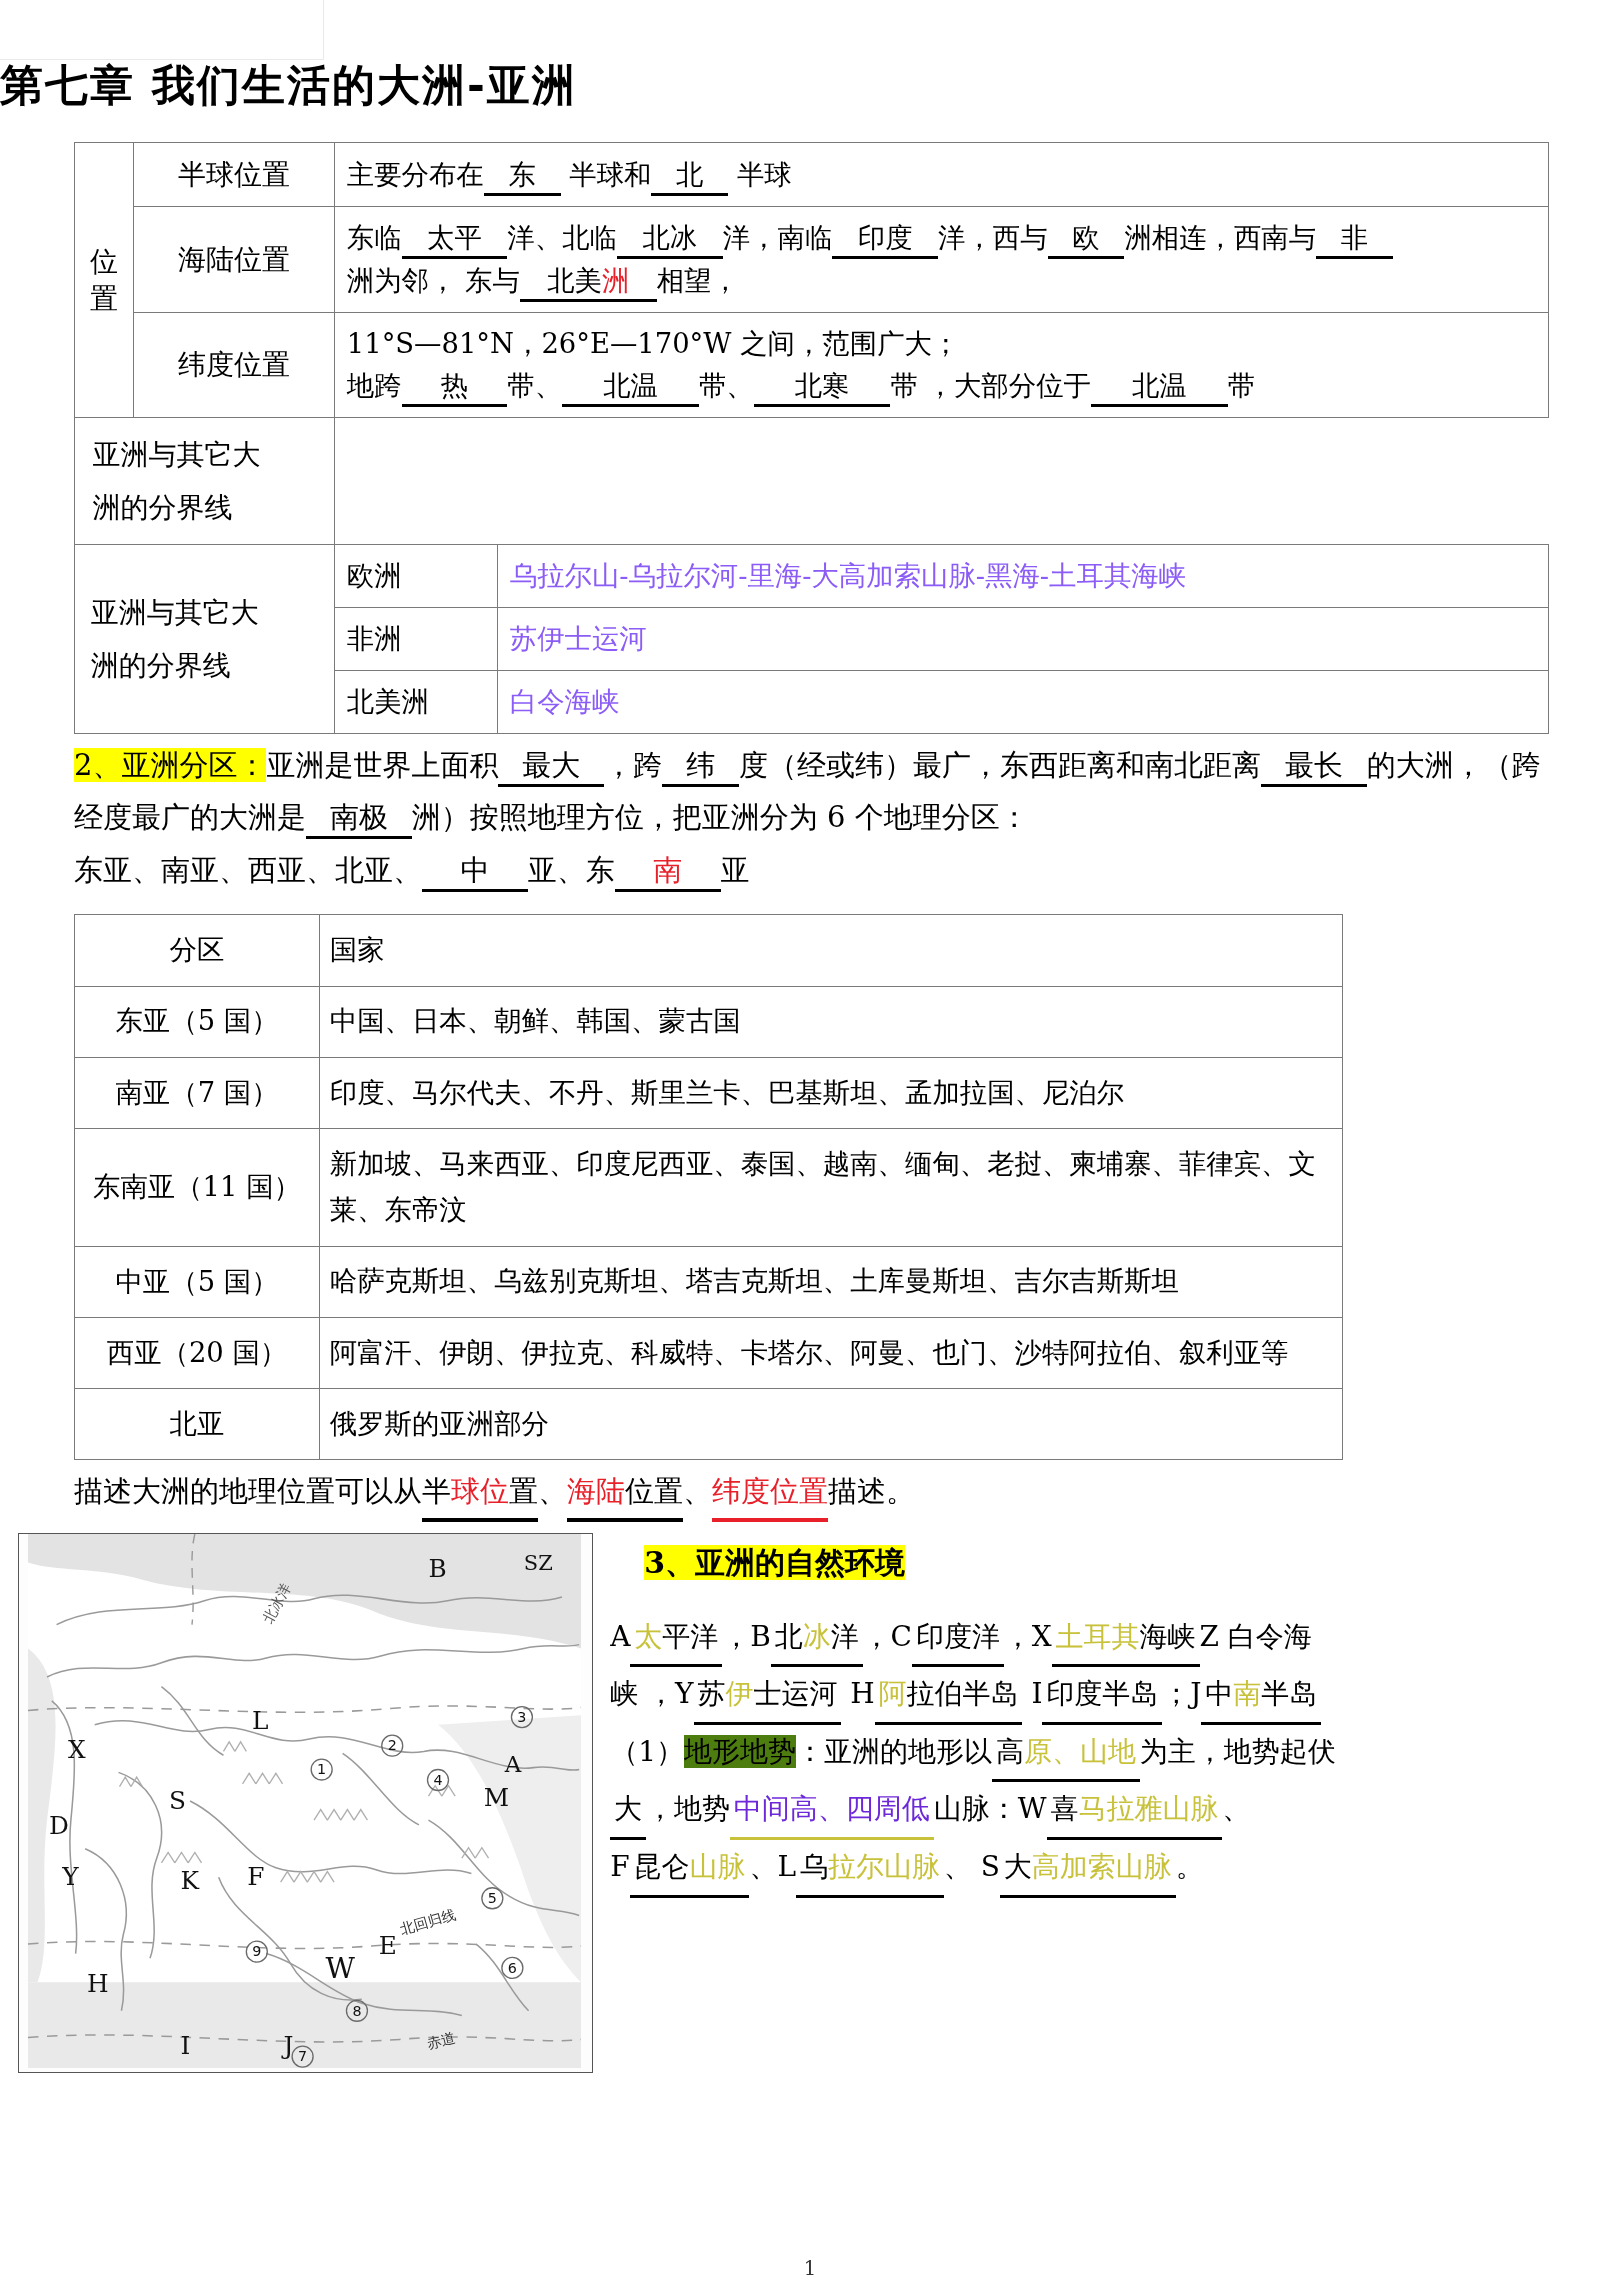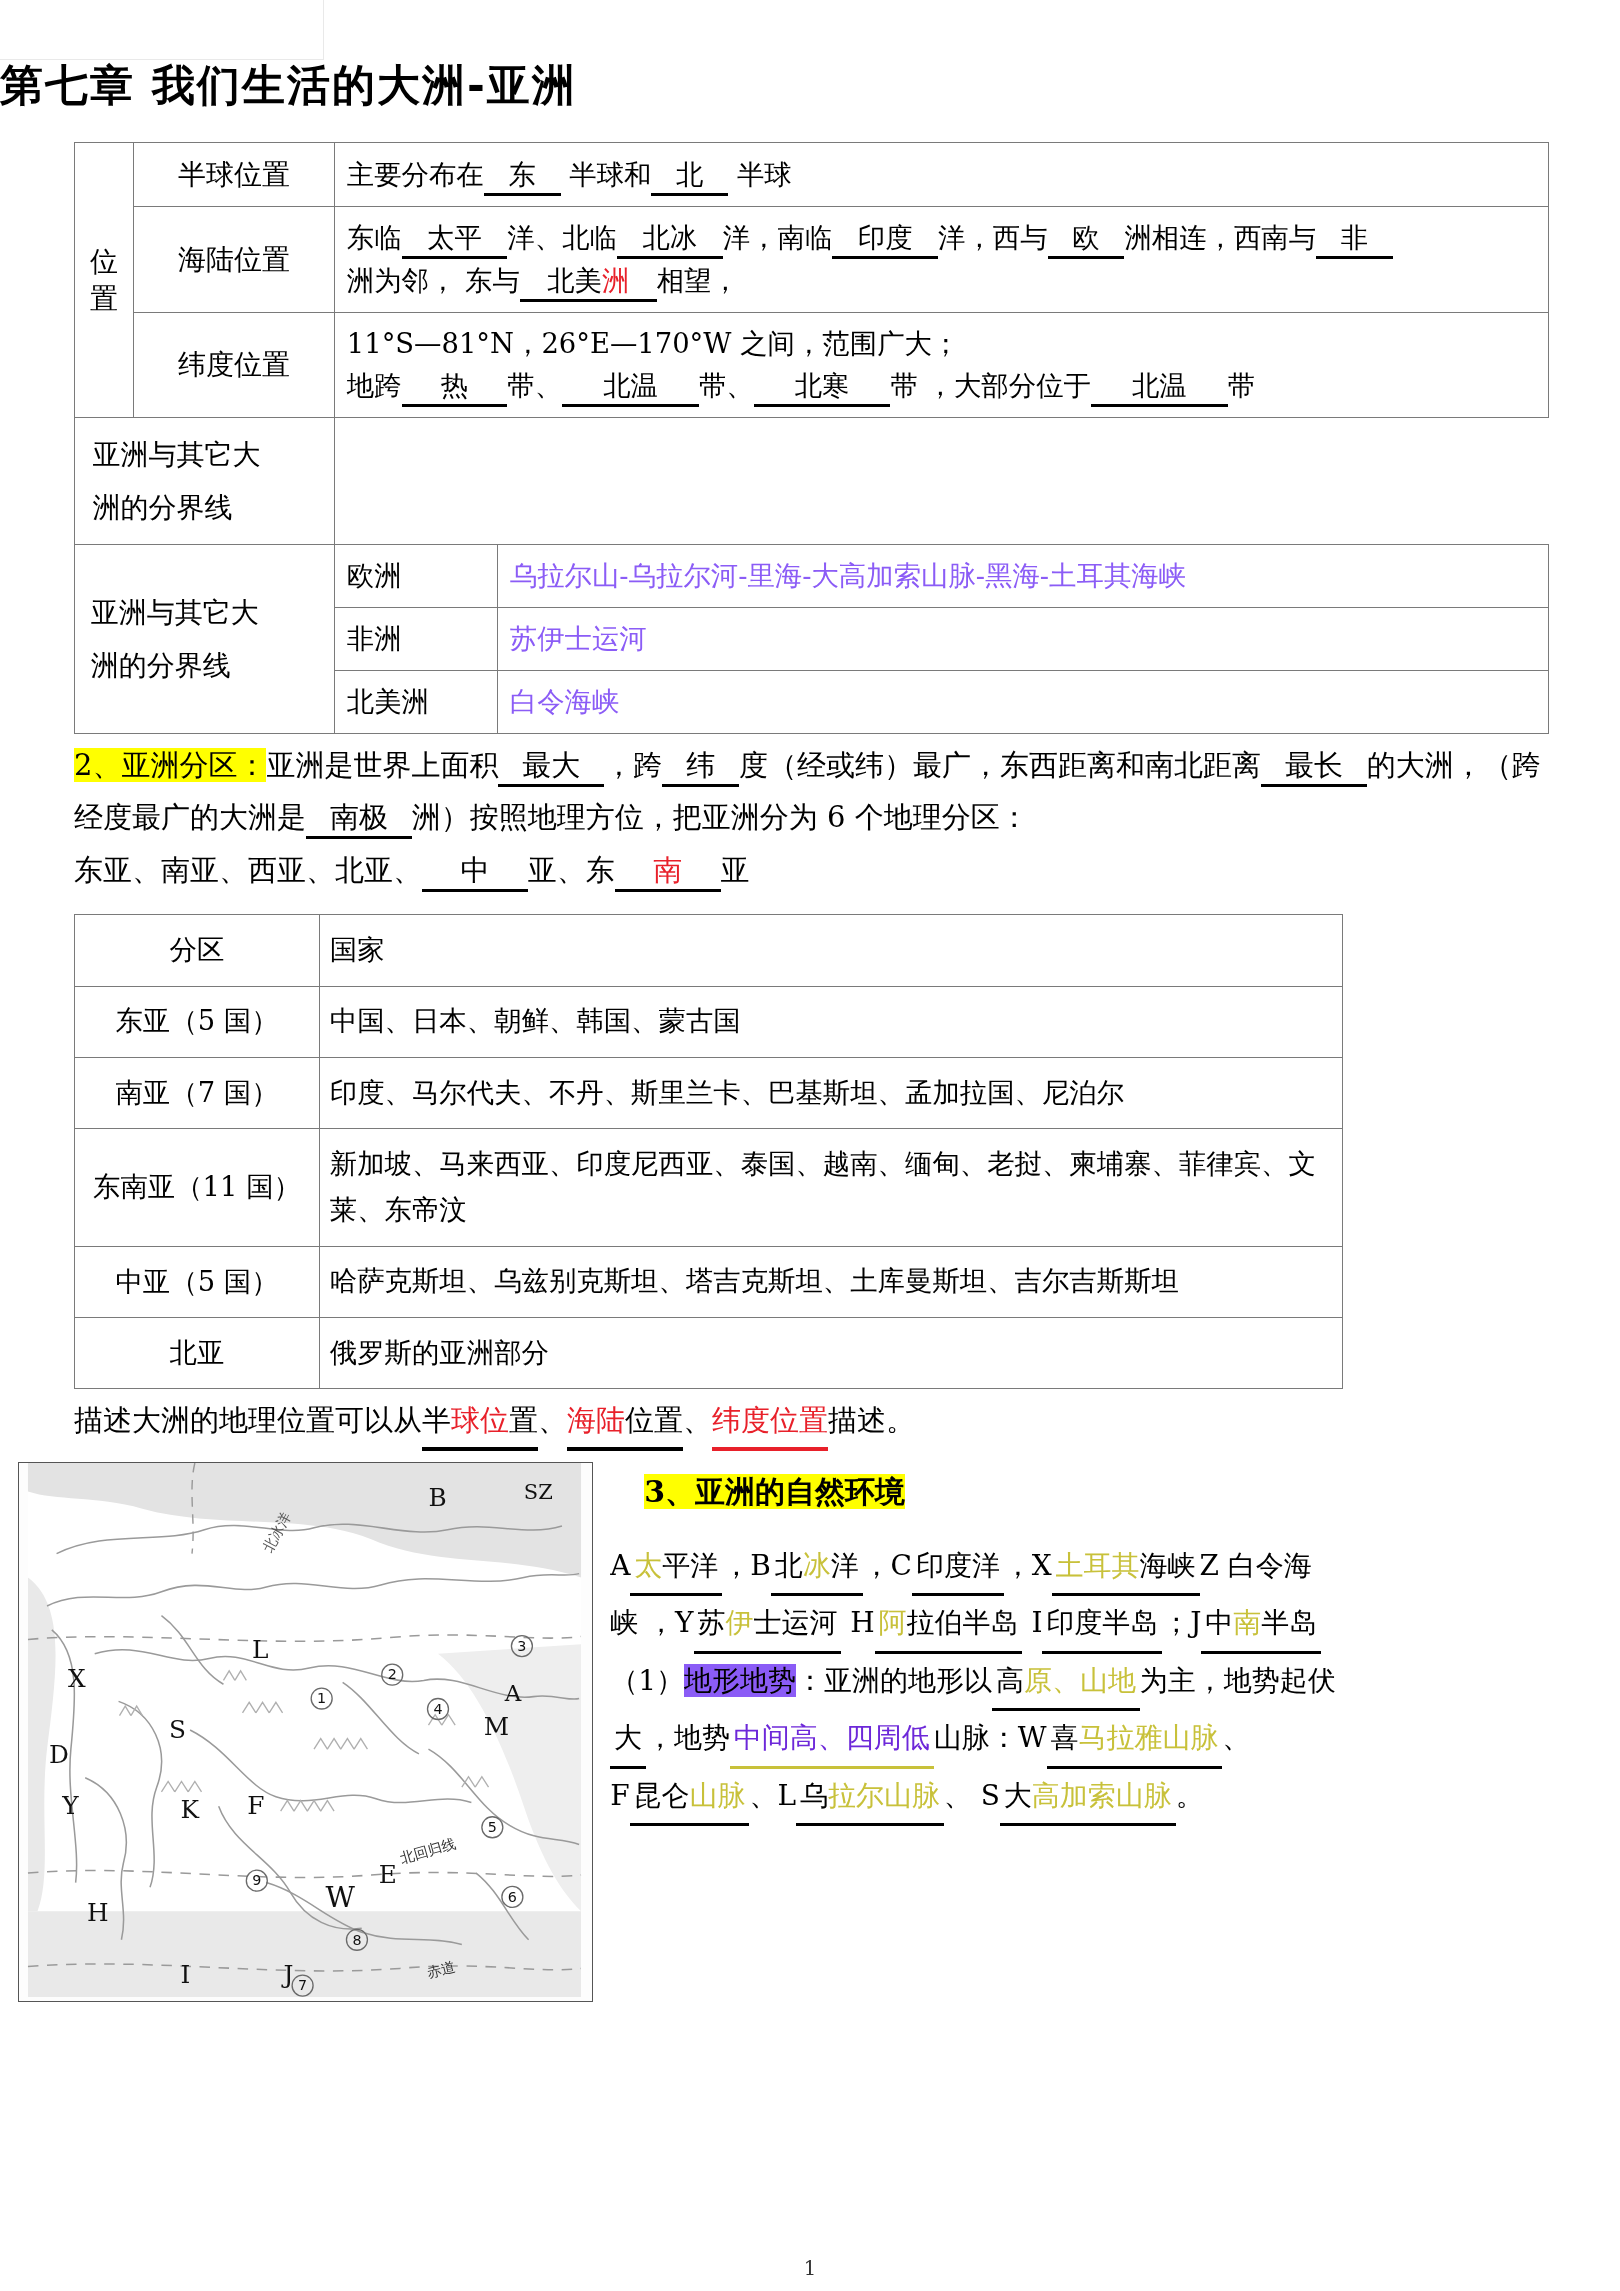--- a/index.html
+++ b/index.html
@@ -75,21 +75,21 @@
   .para{
     margin:7.8px 0 0 74px;
     width:1480px;
     font-size:29px;
     line-height:1.78;
   }
   .para.pzone{ margin-top:5.9px; }
   .hl{ background:#ffff00; }
   .hl-soft{ background:linear-gradient(#ffff00,#ffff00) 0 0/100% 100% no-repeat; }
   .yelw{ color:#c8c13a; }
-  .ylhl{ background:#8b5cf6; }
+  .ylhl{ background:#4d7c0f; }
 
   
   .uline-blk{ border-bottom:4.9px solid #000; display:inline-block; }
   .uline-red{ border-bottom:4.9px solid #e8202a; display:inline-block; }
 
   
   .bottom{ display:flex; margin-top:11.8px; }
   .map-wrap{
     width:573px; margin-left:17.6px;
     border:1.5px solid #555;
@@ -221,20 +221,24 @@
         <td class="rg">南亚（7 国）</td>
         <td class="ct">印度、马尔代夫、不丹、斯里兰卡、巴基斯坦、孟加拉国、尼泊尔</td>
       </tr>
       <tr>
         <td class="rg">东南亚（11 国）</td>
         <td class="ct">新加坡、马来西亚、印度尼西亚、泰国、越南、缅甸、老挝、柬埔寨、菲律宾、文莱、东帝汶</td>
       </tr>
       <tr>
         <td class="rg">中亚（5 国）</td>
         <td class="ct">哈萨克斯坦、乌兹别克斯坦、塔吉克斯坦、土库曼斯坦、吉尔吉斯斯坦</td>
+      </tr>
+      <tr>
+        <td class="rg">西亚（20 国）</td>
+        <td class="ct">阿富汗、伊朗、伊拉克、科威特、卡塔尔、阿曼、也门、沙特阿拉伯、叙利亚等</td>
       </tr>
       <tr>
         <td class="rg">北亚</td>
         <td class="ct">俄罗斯的亚洲部分</td>
       </tr>
     </tbody>
   </table>
 
   <div class="para" style="margin-top:5.9px;">
     <span>描述大洲的地理位置可以从</span><span class="uline-blk"><span>半</span><span class="red">球位</span><span>置</span></span><span>、</span><span class="uline-blk"><span class="red">海陆</span><span>位置</span></span><span>、</span><span class="uline-red"><span class="red">纬度</span><span class="red">位置</span></span><span>描述。</span>

